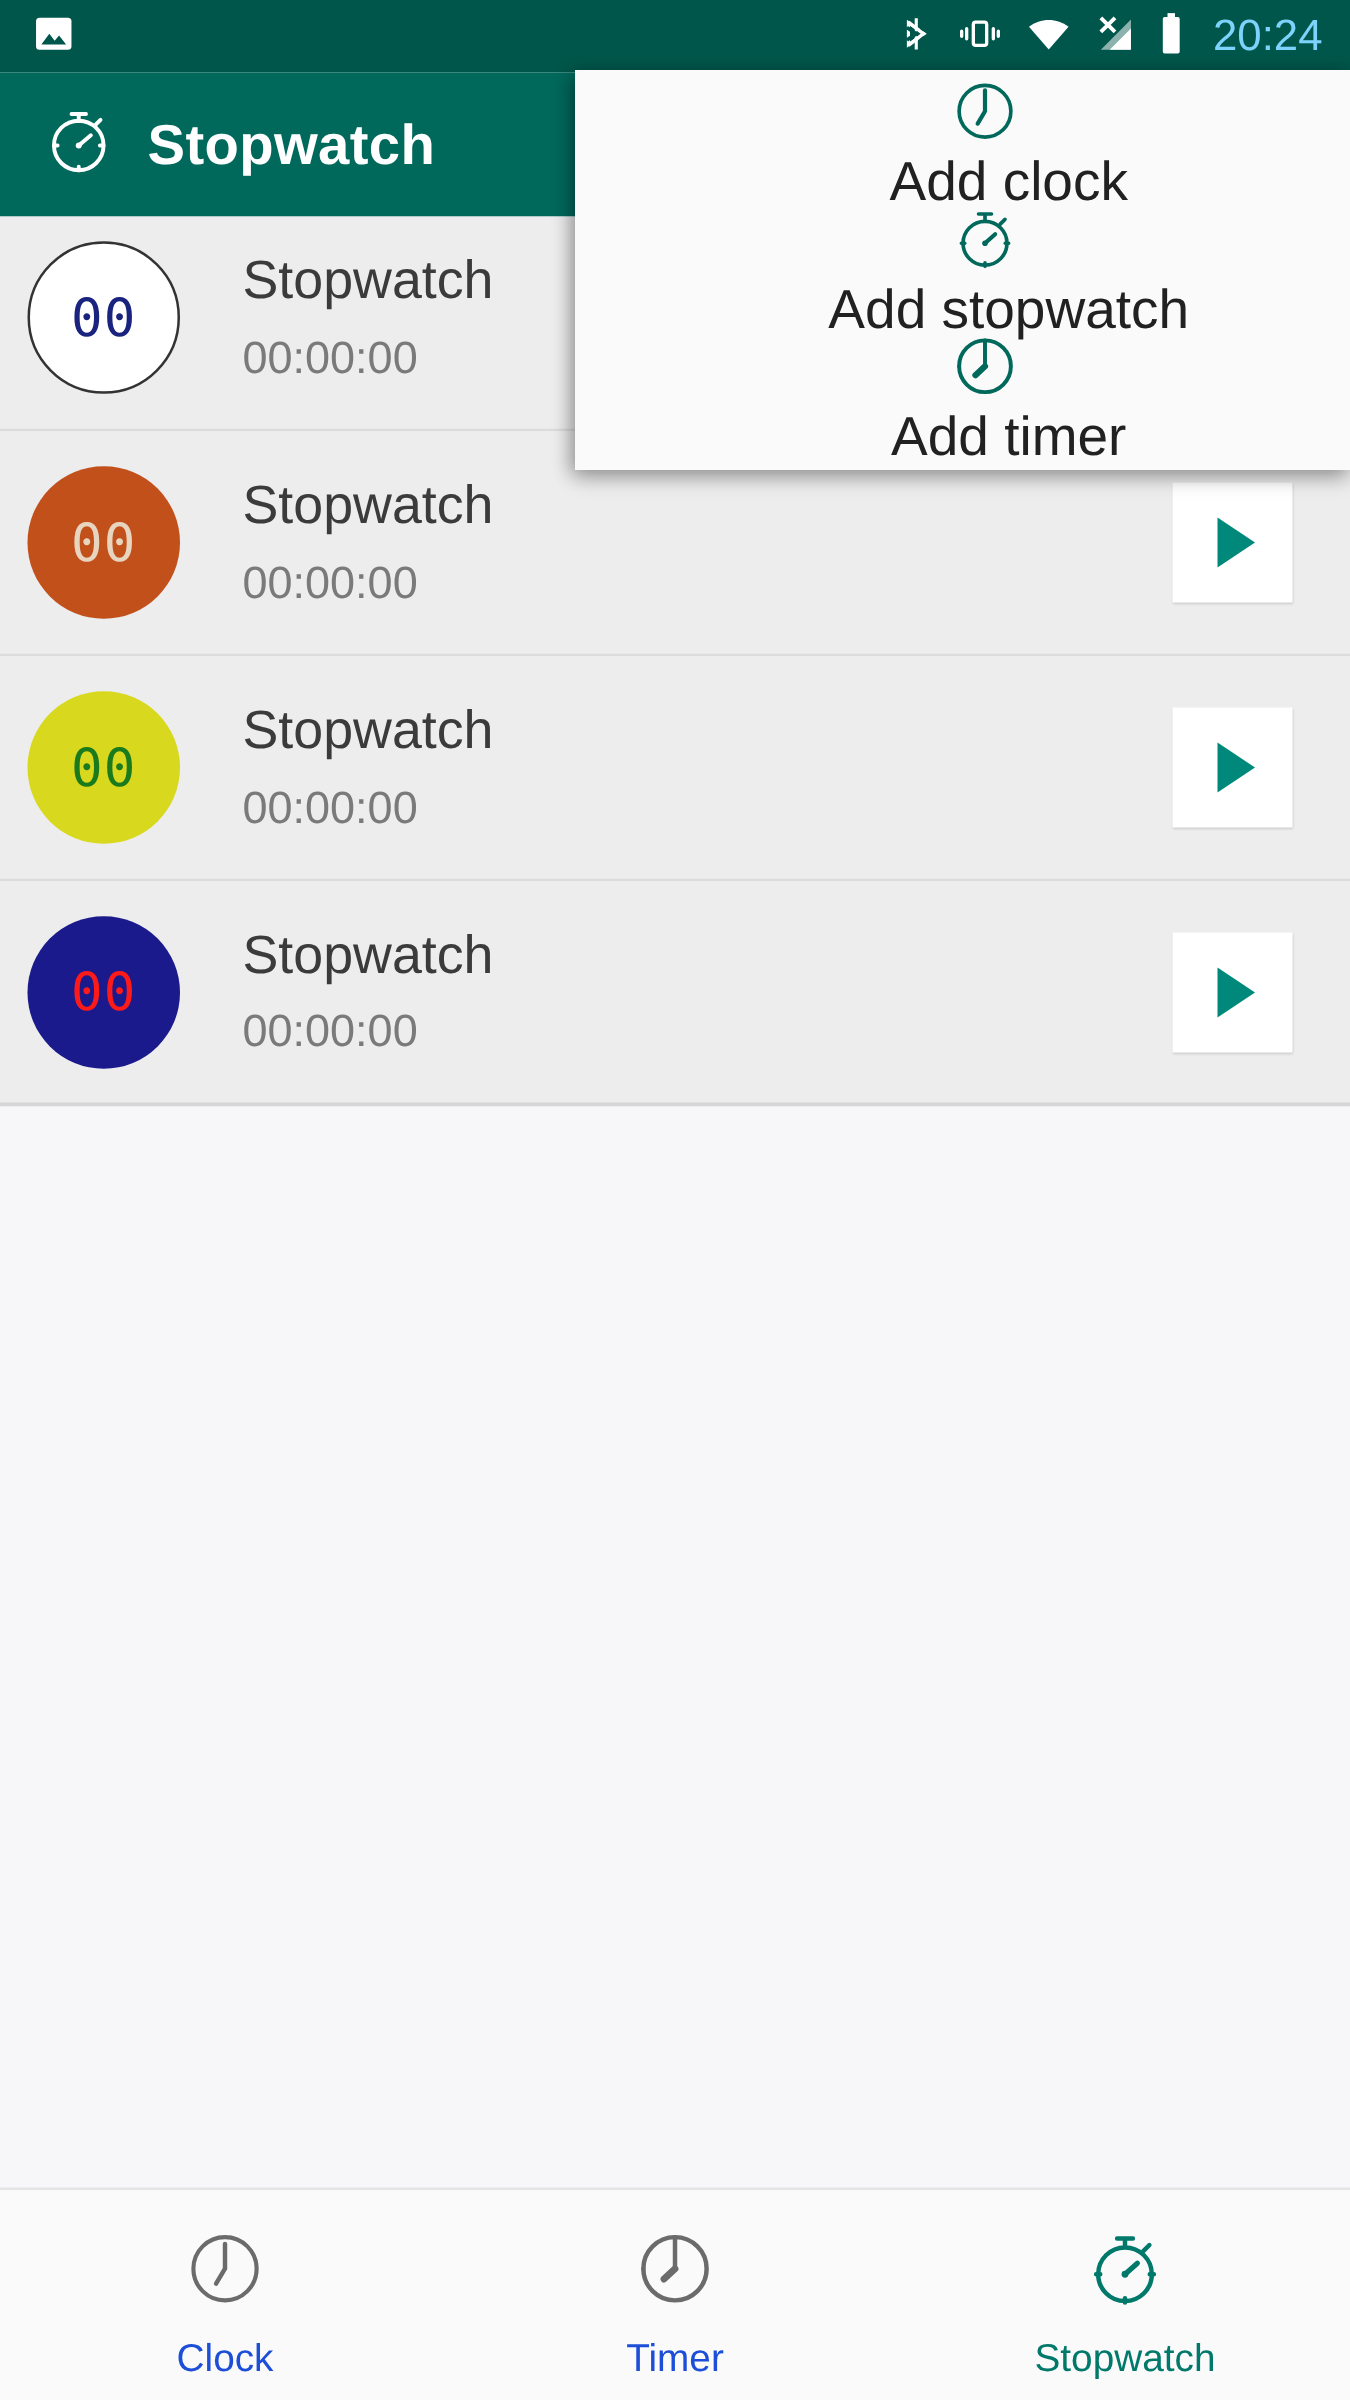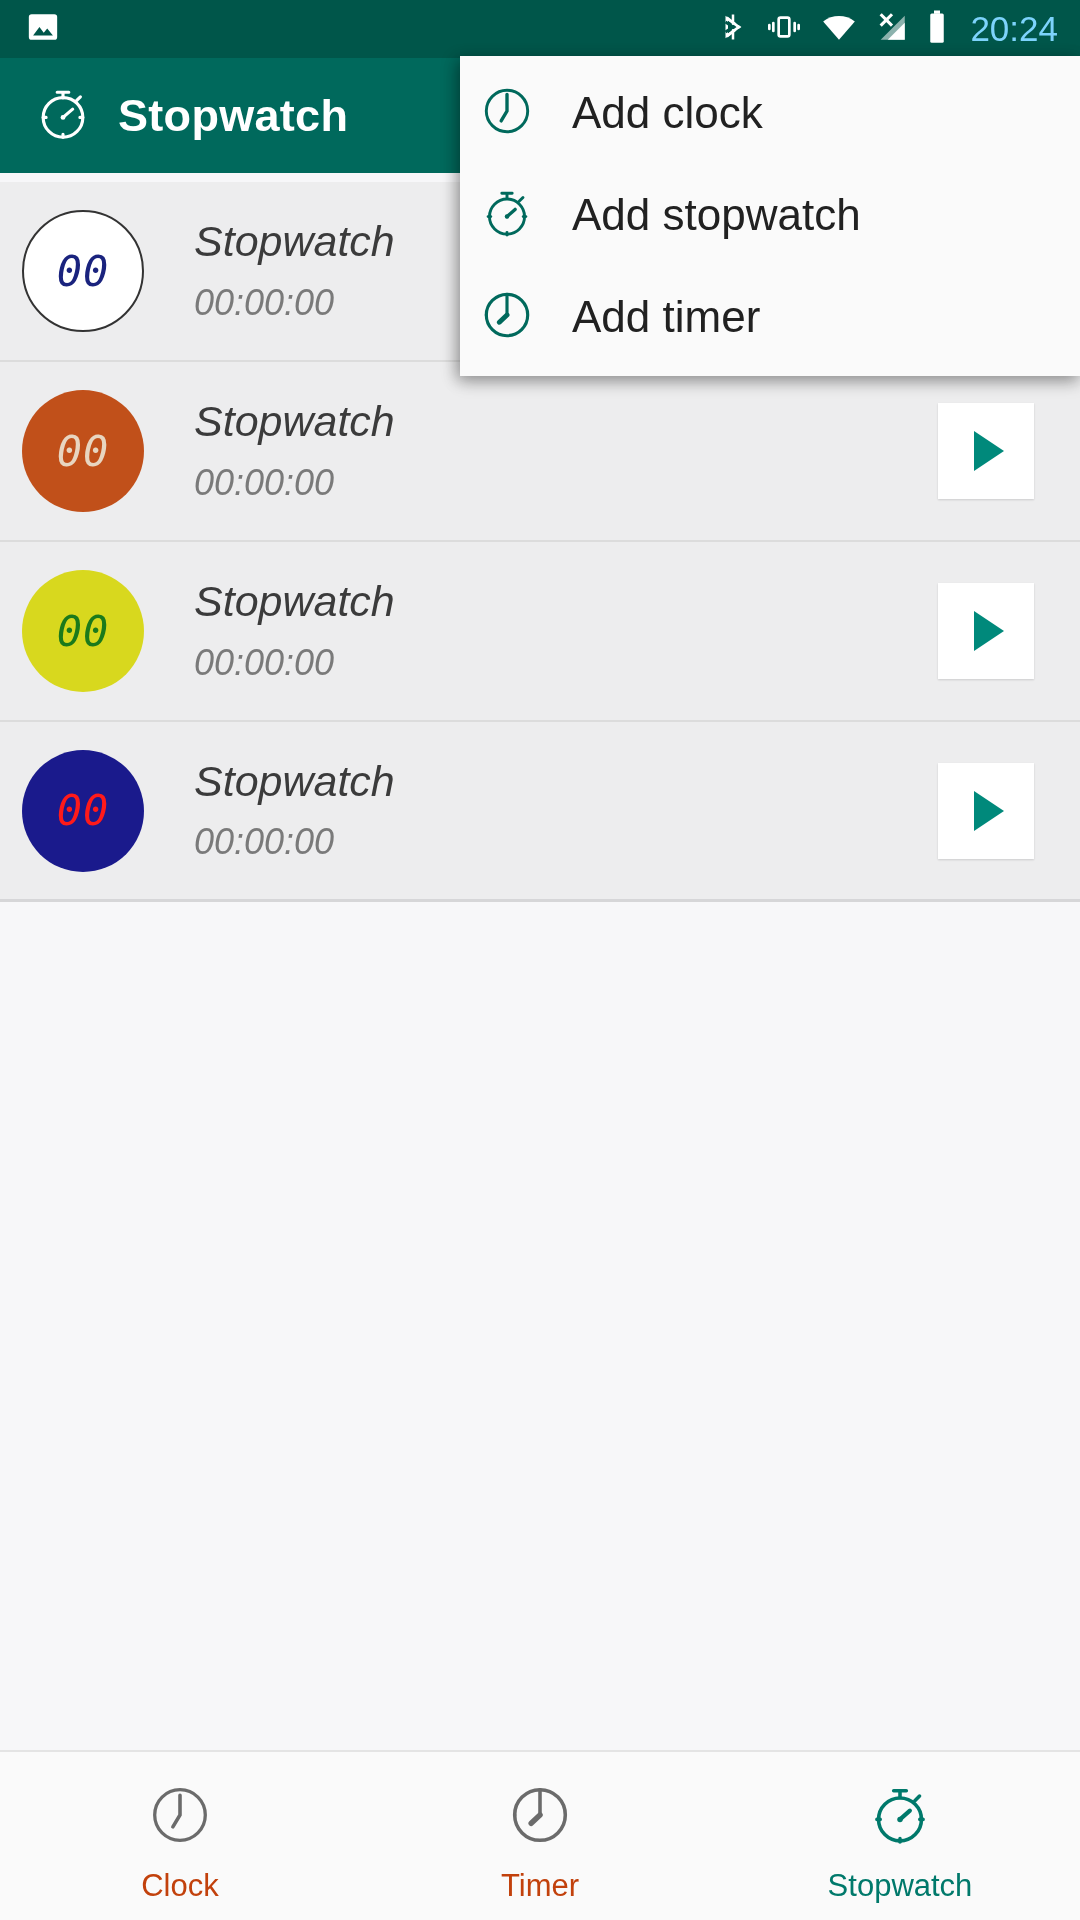--- a/index.html
+++ b/index.html
@@ -58,24 +58,23 @@
     color: #ffffff;
     font-size: 45px;
     font-weight: 700;
     margin-left: 26px;
     letter-spacing: 0.3px;
   }
 
   
   .list {
     position: absolute;
-    top: 182px; left: 0;
+    top: 165px; left: 0;
     width: 1080px;
     background: #eeeeee;
-    font-style: italic;
   }
   .row {
     position: relative;
     height: 180px;
     display: flex;
     align-items: center;
     padding: 0 0 0 22px;
     background: #ededee;
     border-bottom: 2px solid #dcdcdc;
   }
@@ -138,22 +137,23 @@
     width: 620px;
     background: #fafafa;
     box-shadow: -4px 3px 14px rgba(0,0,0,0.26), 0 6px 16px rgba(0,0,0,0.22);
     z-index: 10;
     padding: 6px 0 8px 0;
   }
   .menu-item {
     height: 102px;
     display: flex;
     align-items: center;
-    padding-left: 20px;
+    padding-left: 36px;
     cursor: pointer;
+    flex-direction: column;
   }
   .menu-label {
     font-size: 44px;
     color: #212121;
     margin-left: 38px;
     font-weight: 400;
   }
 
   
   .bottomnav {
@@ -168,21 +168,21 @@
     flex: 1 1 0;
     display: flex;
     flex-direction: column;
     align-items: center;
     justify-content: center;
     padding-top: 14px;
     gap: 16px;
   }
   .navtab .navlabel {
     font-size: 31px;
-    color: #c2410c;
+    color: #1d4ed8;
   }
   .navtab.active .navlabel { color: #00796b; }
 </style>
 </head>
 <body>
 
 <div id="app">
 
   <div class="statusbar">
     <div class="sb-left">

